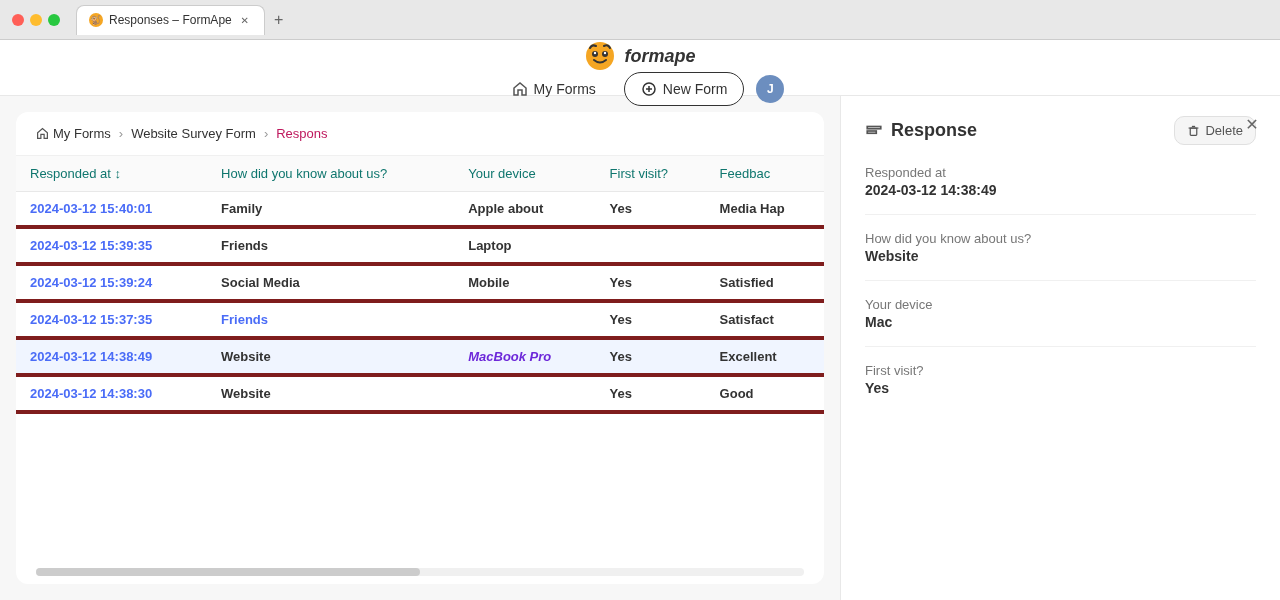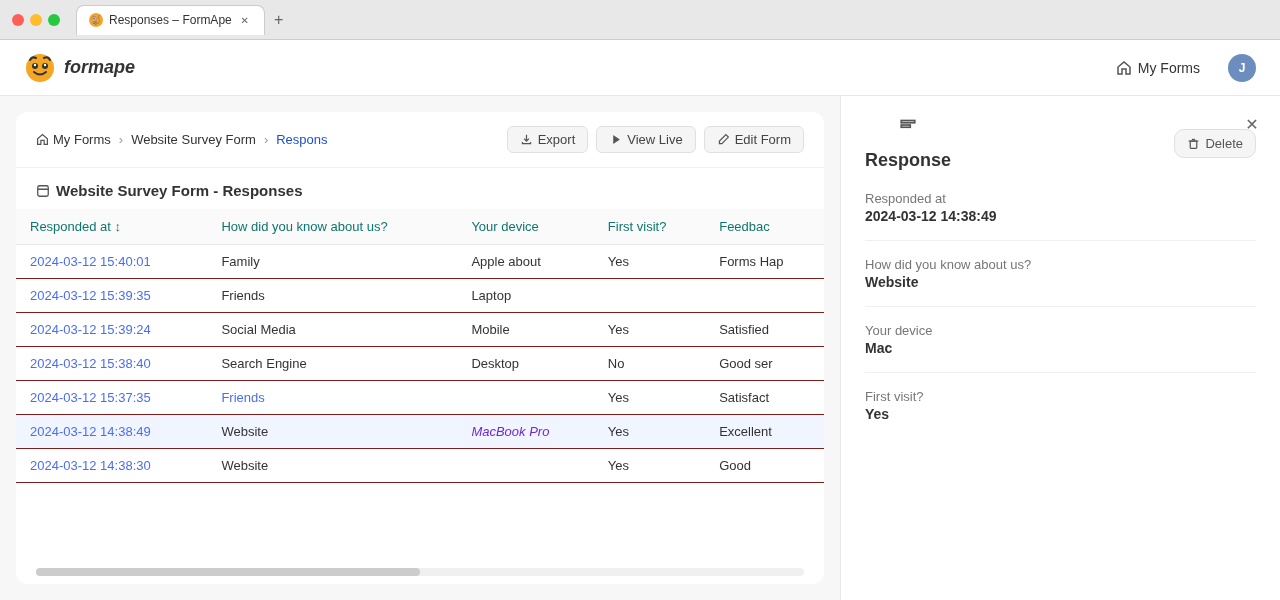--- a/index.html
+++ b/index.html
@@ -15,60 +15,60 @@
     .tab-bar { display: flex; align-items: center; gap: 4px; margin-left: 8px; flex: 1; }
     .tab { background: #fff; border-radius: 8px 8px 0 0; padding: 6px 12px; font-size: 12px; color: #333; display: flex; align-items: center; gap: 6px; height: 30px; border: 1px solid #ccc; border-bottom: none; }
     .tab-favicon { width: 14px; height: 14px; background: #f5a623; border-radius: 50%; font-size: 9px; display: flex; align-items: center; justify-content: center; }
     .tab-close { width: 14px; height: 14px; border-radius: 50%; display: flex; align-items: center; justify-content: center; font-size: 10px; color: #666; cursor: pointer; }
     .new-tab-btn { width: 20px; height: 20px; border-radius: 50%; display: flex; align-items: center; justify-content: center; font-size: 16px; color: #666; cursor: pointer; }
 
     
     .app { background: #f7f7f7; height: 560px; display: flex; flex-direction: column; }
 
     
-    .header { background: #fff; height: 56px; display: flex; align-items: center; justify-content: space-between; padding: 0 24px; border-bottom: 1px solid #e8e8e8; }
+    .header { background: #fff; height: 56px; display: flex; align-items: center; justify-content: space-between; padding: 0 24px; border-bottom: 1px solid #e8e8e8; flex-direction: column; }
     .logo { display: flex; align-items: center; gap: 8px; }
     .logo-icon { width: 32px; height: 32px; }
     .logo-text { font-size: 18px; font-weight: 600; color: #333; font-style: italic; }
     .header-actions { display: flex; align-items: center; gap: 12px; }
     .my-forms-btn { display: flex; align-items: center; gap: 6px; padding: 8px 16px; font-size: 14px; color: #333; background: none; border: none; cursor: pointer; }
     .new-form-btn { display: flex; align-items: center; gap: 6px; padding: 8px 16px; font-size: 14px; color: #333; background: #fff; border: 1.5px solid #333; border-radius: 20px; cursor: pointer; font-weight: 500; }
     .avatar { width: 28px; height: 28px; border-radius: 50%; background: #6c8ebf; color: #fff; font-size: 12px; font-weight: 600; display: flex; align-items: center; justify-content: center; }
 
     
     .main { display: flex; flex: 1; overflow: hidden; }
 
     
     .left-panel { flex: 1; padding: 16px; overflow: hidden; }
     .content-card { background: #fff; border-radius: 12px; height: 100%; overflow: hidden; display: flex; flex-direction: column; }
 
     
     .breadcrumb-bar { padding: 14px 20px; display: flex; align-items: center; gap: 8px; border-bottom: 1px solid #f0f0f0; flex-shrink: 0; }
     .breadcrumb-link { font-size: 13px; color: #333; text-decoration: none; display: flex; align-items: center; gap: 4px; }
     .breadcrumb-sep { color: #999; font-size: 13px; }
-    .breadcrumb-current { font-size: 13px; color: #1d4ed8; }
+    .breadcrumb-current { font-size: 13px; color: #be185d; }
     .breadcrumb-actions { margin-left: auto; display: flex; gap: 8px; }
     .action-btn { display: flex; align-items: center; gap: 5px; padding: 5px 12px; font-size: 13px; color: #444; background: #f5f5f5; border: 1px solid #e0e0e0; border-radius: 6px; cursor: pointer; }
     .table-title { padding: 14px 20px 10px; font-size: 15px; font-weight: 600; color: #333; display: flex; align-items: center; gap: 6px; flex-shrink: 0; }
     .table-scroll { overflow: auto; flex: 1; }
     table { width: 100%; border-collapse: collapse; font-size: 13px; }
     th { background: #fafafa; padding: 10px 14px; text-align: left; font-weight: 500; color: #0f766e; border-bottom: 1px solid #e8e8e8; white-space: nowrap; }
-    td { padding: 9px 14px; border-bottom: 1px solid #7f1d1d; white-space: nowrap; color: #333; }
+    td { padding: 9px 14px; border-bottom: 4px solid #7f1d1d; white-space: nowrap; color: #333; font-weight: bold; }
     tr.selected td { background: #f0f5ff; }
     .date-link { color: #4a6cf7; text-decoration: none; }
     .device-link { color: #6d28d9; text-decoration: none; font-style: italic; }
     .friends-link { color: #4a6cf7; text-decoration: none; }
     .scrollbar-track { height: 8px; background: #f0f0f0; border-radius: 4px; margin: 8px 20px; flex-shrink: 0; }
     .scrollbar-thumb { height: 8px; background: #ccc; border-radius: 4px; width: 50%; }
 
     
     .right-panel { width: 440px; background: #fff; border-left: 1px solid #e8e8e8; padding: 20px 24px; position: relative; flex-shrink: 0; }
     .close-btn { position: absolute; top: 16px; right: 16px; width: 24px; height: 24px; border-radius: 50%; background: none; border: none; cursor: pointer; font-size: 16px; color: #666; display: flex; align-items: center; justify-content: center; }
     .response-header { display: flex; align-items: center; justify-content: space-between; margin-bottom: 20px; }
-    .response-title { font-size: 18px; font-weight: 700; color: #333; display: flex; align-items: center; gap: 16px; flex-direction: column; }
+    .response-title { font-size: 18px; font-weight: 700; color: #333; display: flex; align-items: center; gap: 8px; }
     .delete-btn { display: flex; align-items: center; gap: 5px; padding: 6px 12px; font-size: 13px; color: #555; background: #f5f5f5; border: 1px solid #e0e0e0; border-radius: 10px; cursor: pointer; }
     .response-field { margin-bottom: 16px; }
     .field-label { font-size: 13px; color: #777; margin-bottom: 2px; }
     .field-value { font-size: 14px; font-weight: 600; color: #333; }
     .divider { height: 1px; background: #f0f0f0; margin: 4px 0 16px; }
   </style>
 </head>
 <body>
 
 <div class="browser-chrome">
@@ -103,20 +103,28 @@
       </svg>
       <span class="logo-text">formape</span>
     </div>
     <div class="header-actions">
       <button class="my-forms-btn">
         <svg width="16" height="16" viewBox="0 0 16 16" fill="none" stroke="#555" stroke-width="1.5">
           <path d="M2 7L8 2l6 5v7H10V9H6v5H2z"></path>
         </svg>
         <span>My Forms</span>
       </button>
+      <button class="new-form-btn">
+        <svg width="16" height="16" viewBox="0 0 16 16" fill="none" stroke="#333" stroke-width="1.5">
+          <circle cx="8" cy="8" r="6"></circle>
+          <line x1="8" y1="5" x2="8" y2="11"></line>
+          <line x1="5" y1="8" x2="11" y2="8"></line>
+        </svg>
+        <span>New Form</span>
+      </button>
       <div class="avatar">J</div>
     </div>
   </div>
 
   <div class="main">
 
     <div class="left-panel">
       <div class="content-card">
 
         <div class="breadcrumb-bar">
@@ -125,91 +133,57 @@
               <path d="M2 7L8 2l6 5v7H10V9H6v5H2z"></path>
             </svg>
             <span>My Forms</span>
           </a>
           <span class="breadcrumb-sep">›</span>
           <a class="breadcrumb-link" href="#">
             <span>Website Survey Form</span>
           </a>
           <span class="breadcrumb-sep">›</span>
           <span class="breadcrumb-current">Respons</span>
-          <div class="breadcrumb-actions">
-            <button class="action-btn">
-              <svg width="13" height="13" viewBox="0 0 16 16" fill="none" stroke="#555" stroke-width="1.5">
-                <path d="M8 2v8M5 7l3 3 3-3M3 11v2h10v-2"></path>
-              </svg>
-              <span>Export</span>
-            </button>
-            <button class="action-btn">
-              <svg width="13" height="13" viewBox="0 0 16 16" fill="none" stroke="#555" stroke-width="1.5">
-                <path d="M6 4l6 4-6 4z" fill="#555"></path>
-              </svg>
-              <span>View Live</span>
-            </button>
-            <button class="action-btn">
-              <svg width="13" height="13" viewBox="0 0 16 16" fill="none" stroke="#555" stroke-width="1.5">
-                <path d="M11 2l3 3-8 8H3v-3z"></path>
-              </svg>
-              <span>Edit Form</span>
-            </button>
-          </div>
-        </div>
-
-        <div class="table-title">
-          <svg width="14" height="14" viewBox="0 0 16 16" fill="none" stroke="#555" stroke-width="1.5">
-            <rect x="2" y="2" width="12" height="12" rx="2"></rect>
-            <line x1="2" y1="6" x2="14" y2="6"></line>
-          </svg>
-          <span>Website Survey Form - Responses</span>
-        </div>
+        </div>
+
 
         <div class="table-scroll">
           <table>
             <thead>
               <tr>
                 <th>
                   <span>Responded at</span> ↕
                 </th>
                 <th>How did you know about us?</th>
                 <th>Your device</th>
                 <th>First visit?</th>
                 <th>Feedbac</th>
               </tr>
             </thead>
             <tbody id="table-body">
             <tr>
                   <td><a class="date-link" href="#">2024-03-12 15:40:01</a></td>
                   <td>Family</td>
                   <td>Apple about</td>
                   <td>Yes</td>
-                  <td>Forms Hap</td>
+                  <td>Media Hap</td>
                 </tr>
                 <tr>
                   <td><a class="date-link" href="#">2024-03-12 15:39:35</a></td>
                   <td>Friends</td>
                   <td>Laptop</td>
                   <td></td>
                   <td></td>
                 </tr>
                 <tr>
                   <td><a class="date-link" href="#">2024-03-12 15:39:24</a></td>
                   <td>Social Media</td>
                   <td>Mobile</td>
                   <td>Yes</td>
                   <td>Satisfied</td>
-                </tr>
-                <tr>
-                  <td><a class="date-link" href="#">2024-03-12 15:38:40</a></td>
-                  <td>Search Engine</td>
-                  <td>Desktop</td>
-                  <td>No</td>
-                  <td>Good ser</td>
                 </tr>
                 <tr>
                   <td><a class="date-link" href="#">2024-03-12 15:37:35</a></td>
                   <td><a class="friends-link" href="#">Friends</a></td>
                   <td></td>
                   <td>Yes</td>
                   <td>Satisfact</td>
                 </tr>
                 <tr class="selected">
                   <td><a class="date-link" href="#">2024-03-12 14:38:49</a></td>

